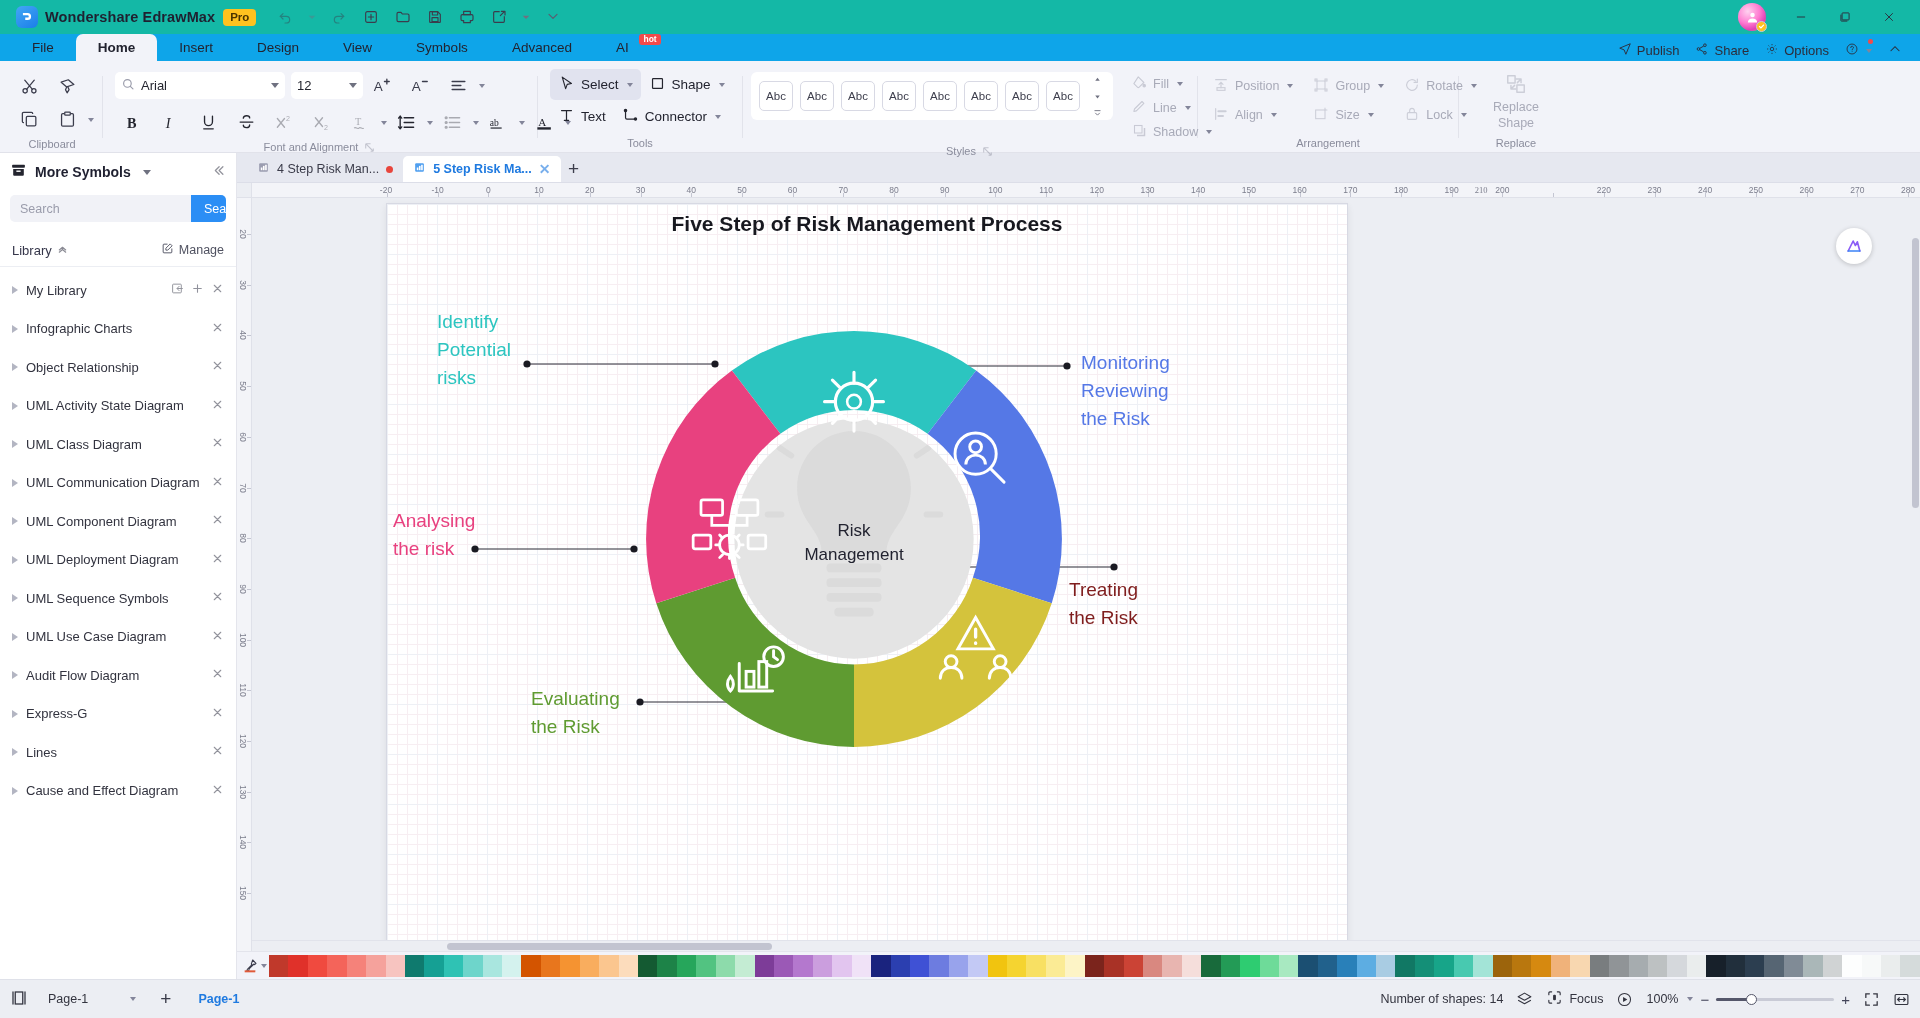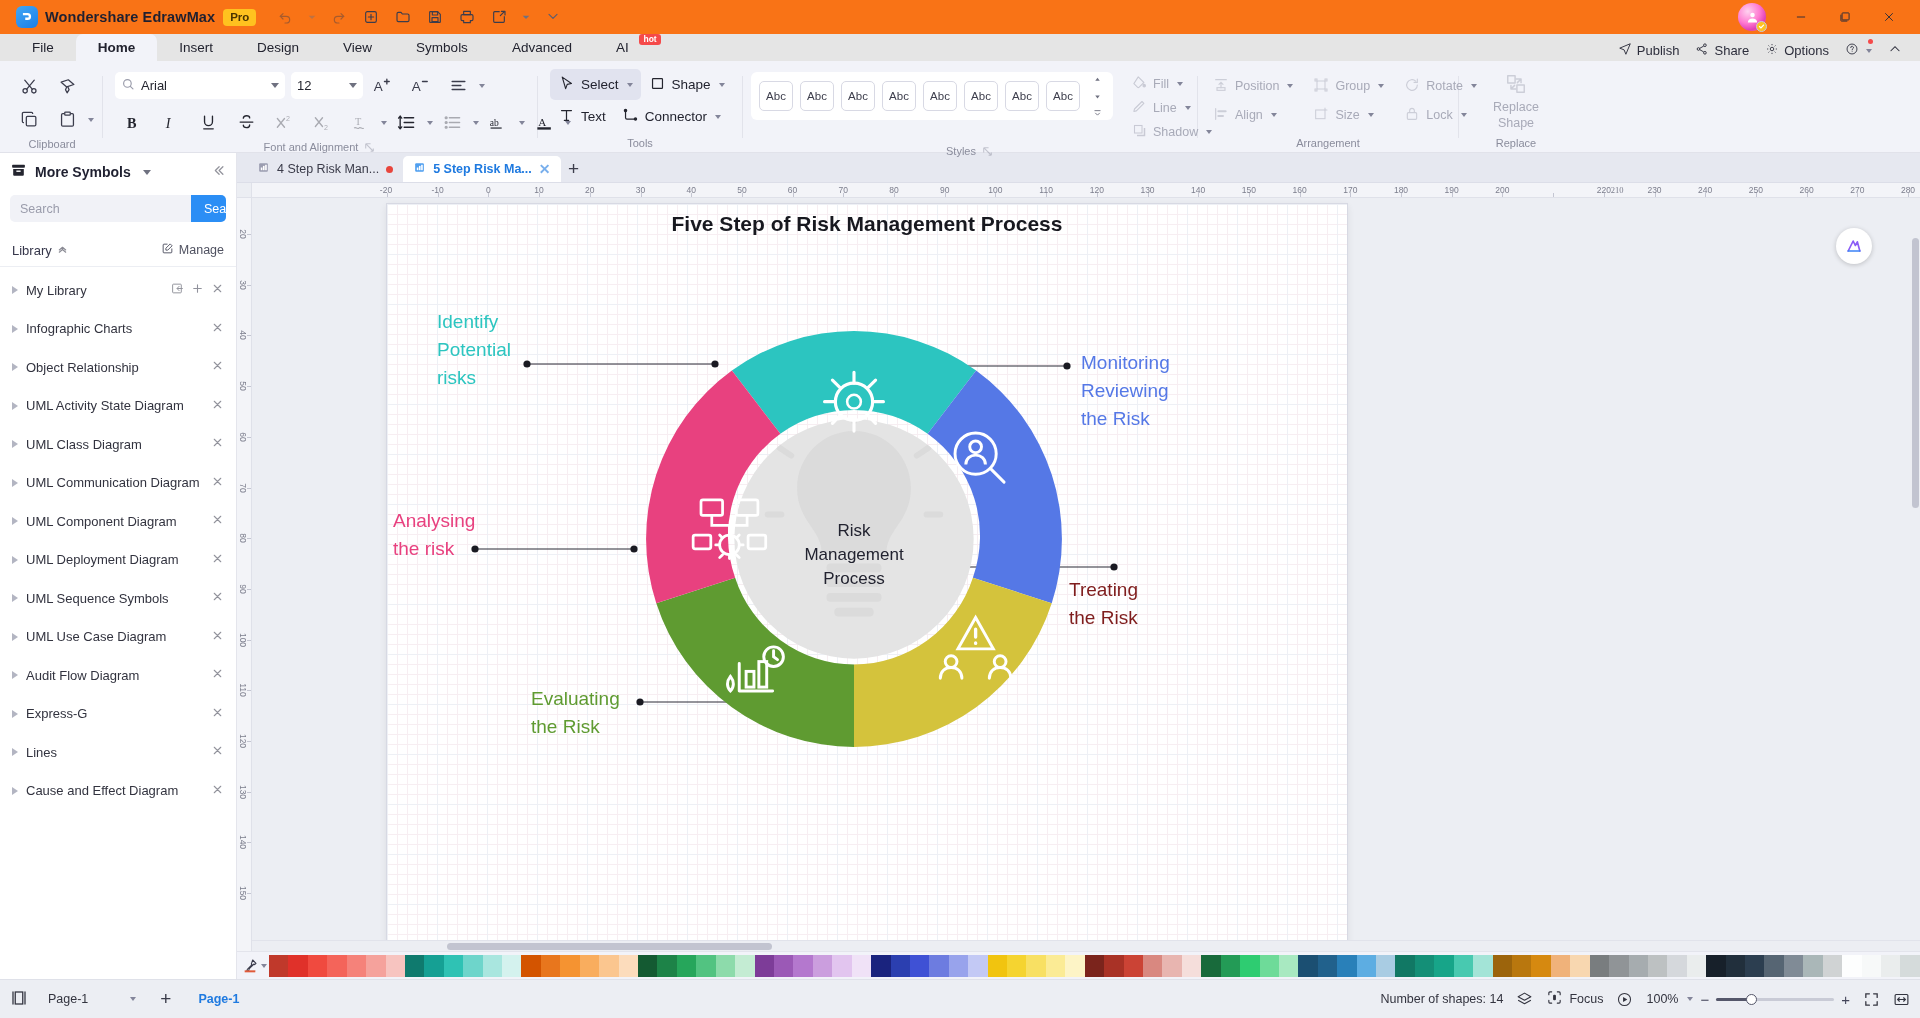--- a/index.html
+++ b/index.html
@@ -8,21 +8,21 @@
     font-family: "Liberation Sans", sans-serif;
     background:#ffffff;
     font-size:13px;
     color:#2b2b36;
     -webkit-font-smoothing: antialiased;
   }
   .app { width:1920px; height:1018px; display:flex; flex-direction:column; position:relative; }
 
   
   .titlebar {
-    height:34px; background:#f97316; display:flex; align-items:center;
+    height:34px; background:#14b8a6; display:flex; align-items:center;
     padding:0 6px; flex:0 0 34px; position:relative;
   }
   .logo {
     width:22px;height:22px;border-radius:6px;
     background:linear-gradient(145deg,#43a7f5,#1a7ee8);
     display:flex;align-items:center;justify-content:center;margin:0 7px 0 10px;
   }
   .logo svg{width:14px;height:14px;}
   .app-title { font-size:14.5px; font-weight:600; color:#1f2030; letter-spacing:.1px;}
   .pro-badge {
@@ -48,21 +48,21 @@
   .avatar-badge{
     position:absolute;right:-1px;bottom:-1px;width:11px;height:11px;border-radius:50%;
     background:#ffc21f;border:1.5px solid #c6c8dc;display:flex;align-items:center;justify-content:center;
   }
   .avatar-badge svg{width:7px;height:7px;}
   .wbtn{width:42px;height:32px;display:flex;align-items:center;justify-content:center;cursor:pointer;}
   .wbtn svg{width:14px;height:14px;}
 
   
   .menubar{
-    height:27px;background:#e5e5e5;display:flex;align-items:flex-end;
+    height:27px;background:#0ea5e9;display:flex;align-items:flex-end;
     padding-left:10px;flex:0 0 27px;position:relative;
   }
   .menu-item{
     padding:0 22px;height:27px;line-height:27px;font-size:13.5px;color:#22232f;
     cursor:pointer;border-radius:7px 7px 0 0;position:relative;
   }
   .menu-item.active{background:#f2f3f9;font-weight:700;}
   .hot-badge{
     position:absolute;top:0px;right:-2px;background:#f54a4a;color:#fff;font-size:8.5px;
     font-weight:700;padding:0px 4px;border-radius:3px;line-height:11px;
@@ -1101,21 +1101,21 @@
             <span class="rh-tick" style="left: 1047.6px;">160</span>
             <span class="rh-mark" style="left: 1047.6px;"></span>
             <span class="rh-tick" style="left: 1098.3px;">170</span>
             <span class="rh-mark" style="left: 1098.3px;"></span>
             <span class="rh-tick" style="left: 1149px;">180</span>
             <span class="rh-mark" style="left: 1149px;"></span>
             <span class="rh-tick" style="left: 1199.7px;">190</span>
             <span class="rh-mark" style="left: 1199.7px;"></span>
             <span class="rh-tick" style="left: 1250.4px;">200</span>
             <span class="rh-mark" style="left: 1250.4px;"></span>
-            <span class="rh-tick" style="left: 1365px; font-family: Liberation Serif, serif;">210</span>
+            <span class="rh-tick" style="left: 1229px; font-family: Liberation Serif, serif;">210</span>
             <span class="rh-mark" style="left: 1301.1px;"></span>
             <span class="rh-tick" style="left: 1351.8px;">220</span>
             <span class="rh-mark" style="left: 1351.8px;"></span>
             <span class="rh-tick" style="left: 1402.5px;">230</span>
             <span class="rh-mark" style="left: 1402.5px;"></span>
             <span class="rh-tick" style="left: 1453.2px;">240</span>
             <span class="rh-mark" style="left: 1453.2px;"></span>
             <span class="rh-tick" style="left: 1503.9px;">250</span>
             <span class="rh-mark" style="left: 1503.9px;"></span>
             <span class="rh-tick" style="left: 1554.6px;">260</span>
@@ -1249,21 +1249,20 @@
                   <path d="M115 236v10h36v-10M133 246v8"></path>
                   <circle cx="133" cy="266" r="10"></circle>
                   <path d="M133 252v4M133 276v4M119 266h4M143 266h4M123 256l3 3M140 276l3 3M143 256l-3 3M126 276l-3 3"></path>
                   <rect x="96" y="256" width="18" height="14" rx="2"></rect>
                   <rect x="152" y="256" width="18" height="14" rx="2"></rect>
                 </g>
               </svg>
               <div class="center-label">
                 <div>Risk</div>
                 <div>Management</div>
-                <div>Process</div>
               </div>
             </div>
 
             <div class="lbl" style="left:50px;top:104px;color:#2cc5c0;">
               <div>Identify</div>
               <div>Potential</div>
               <div>risks</div>
             </div>
 
             <div class="lbl" style="left:694px;top:145px;color:#5578e6;">

